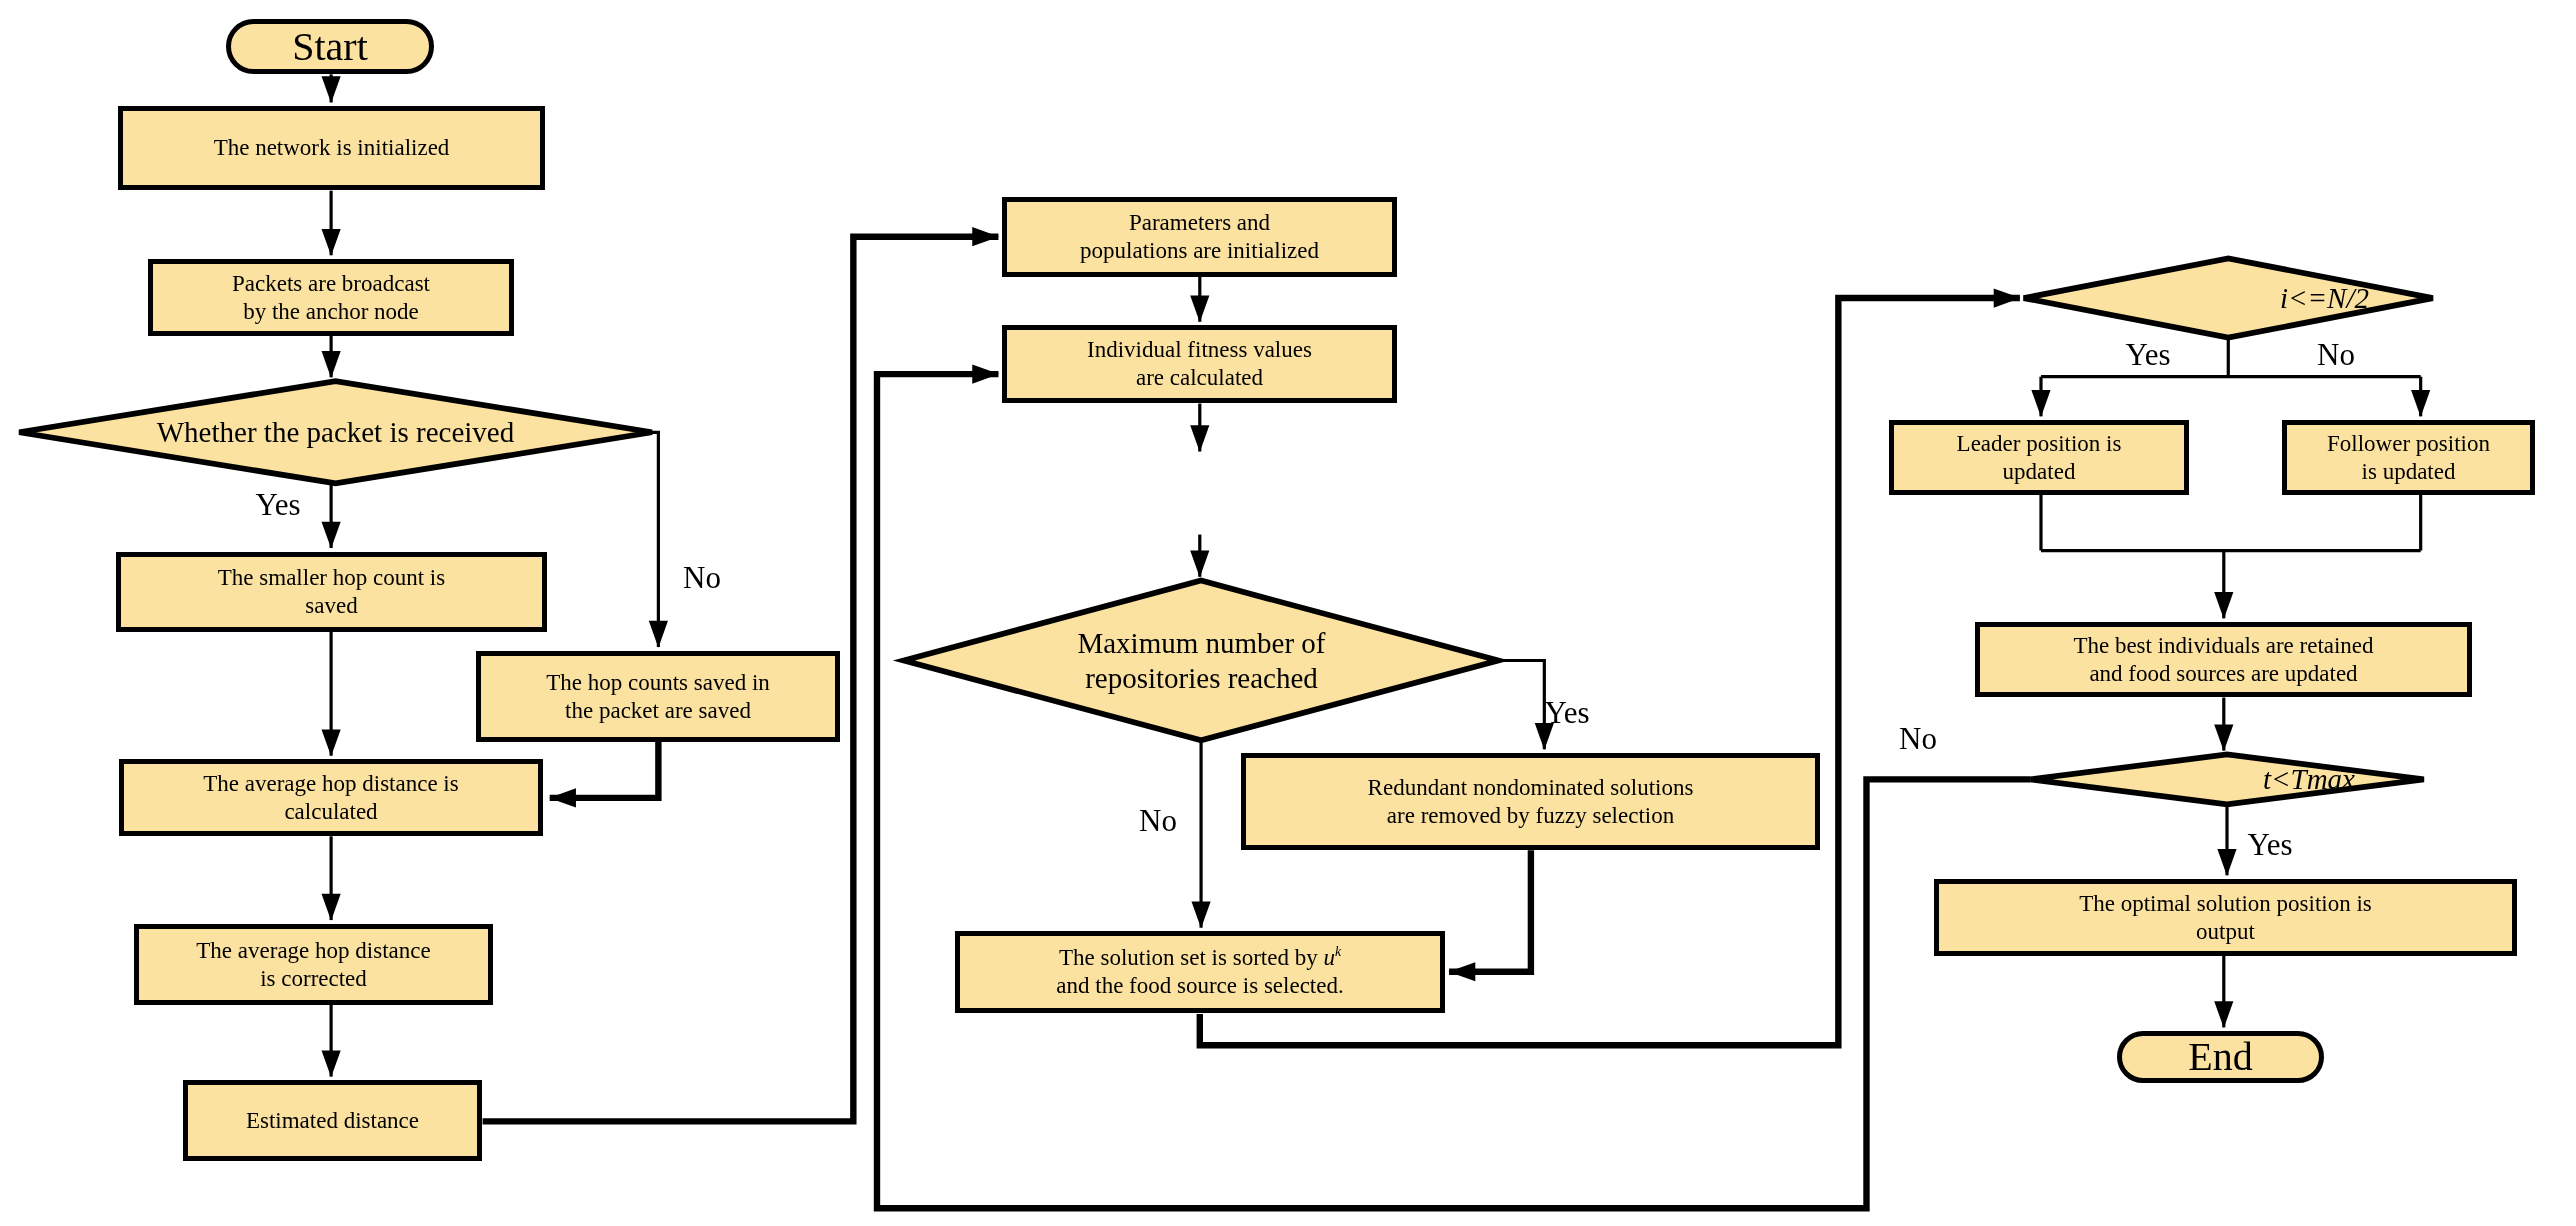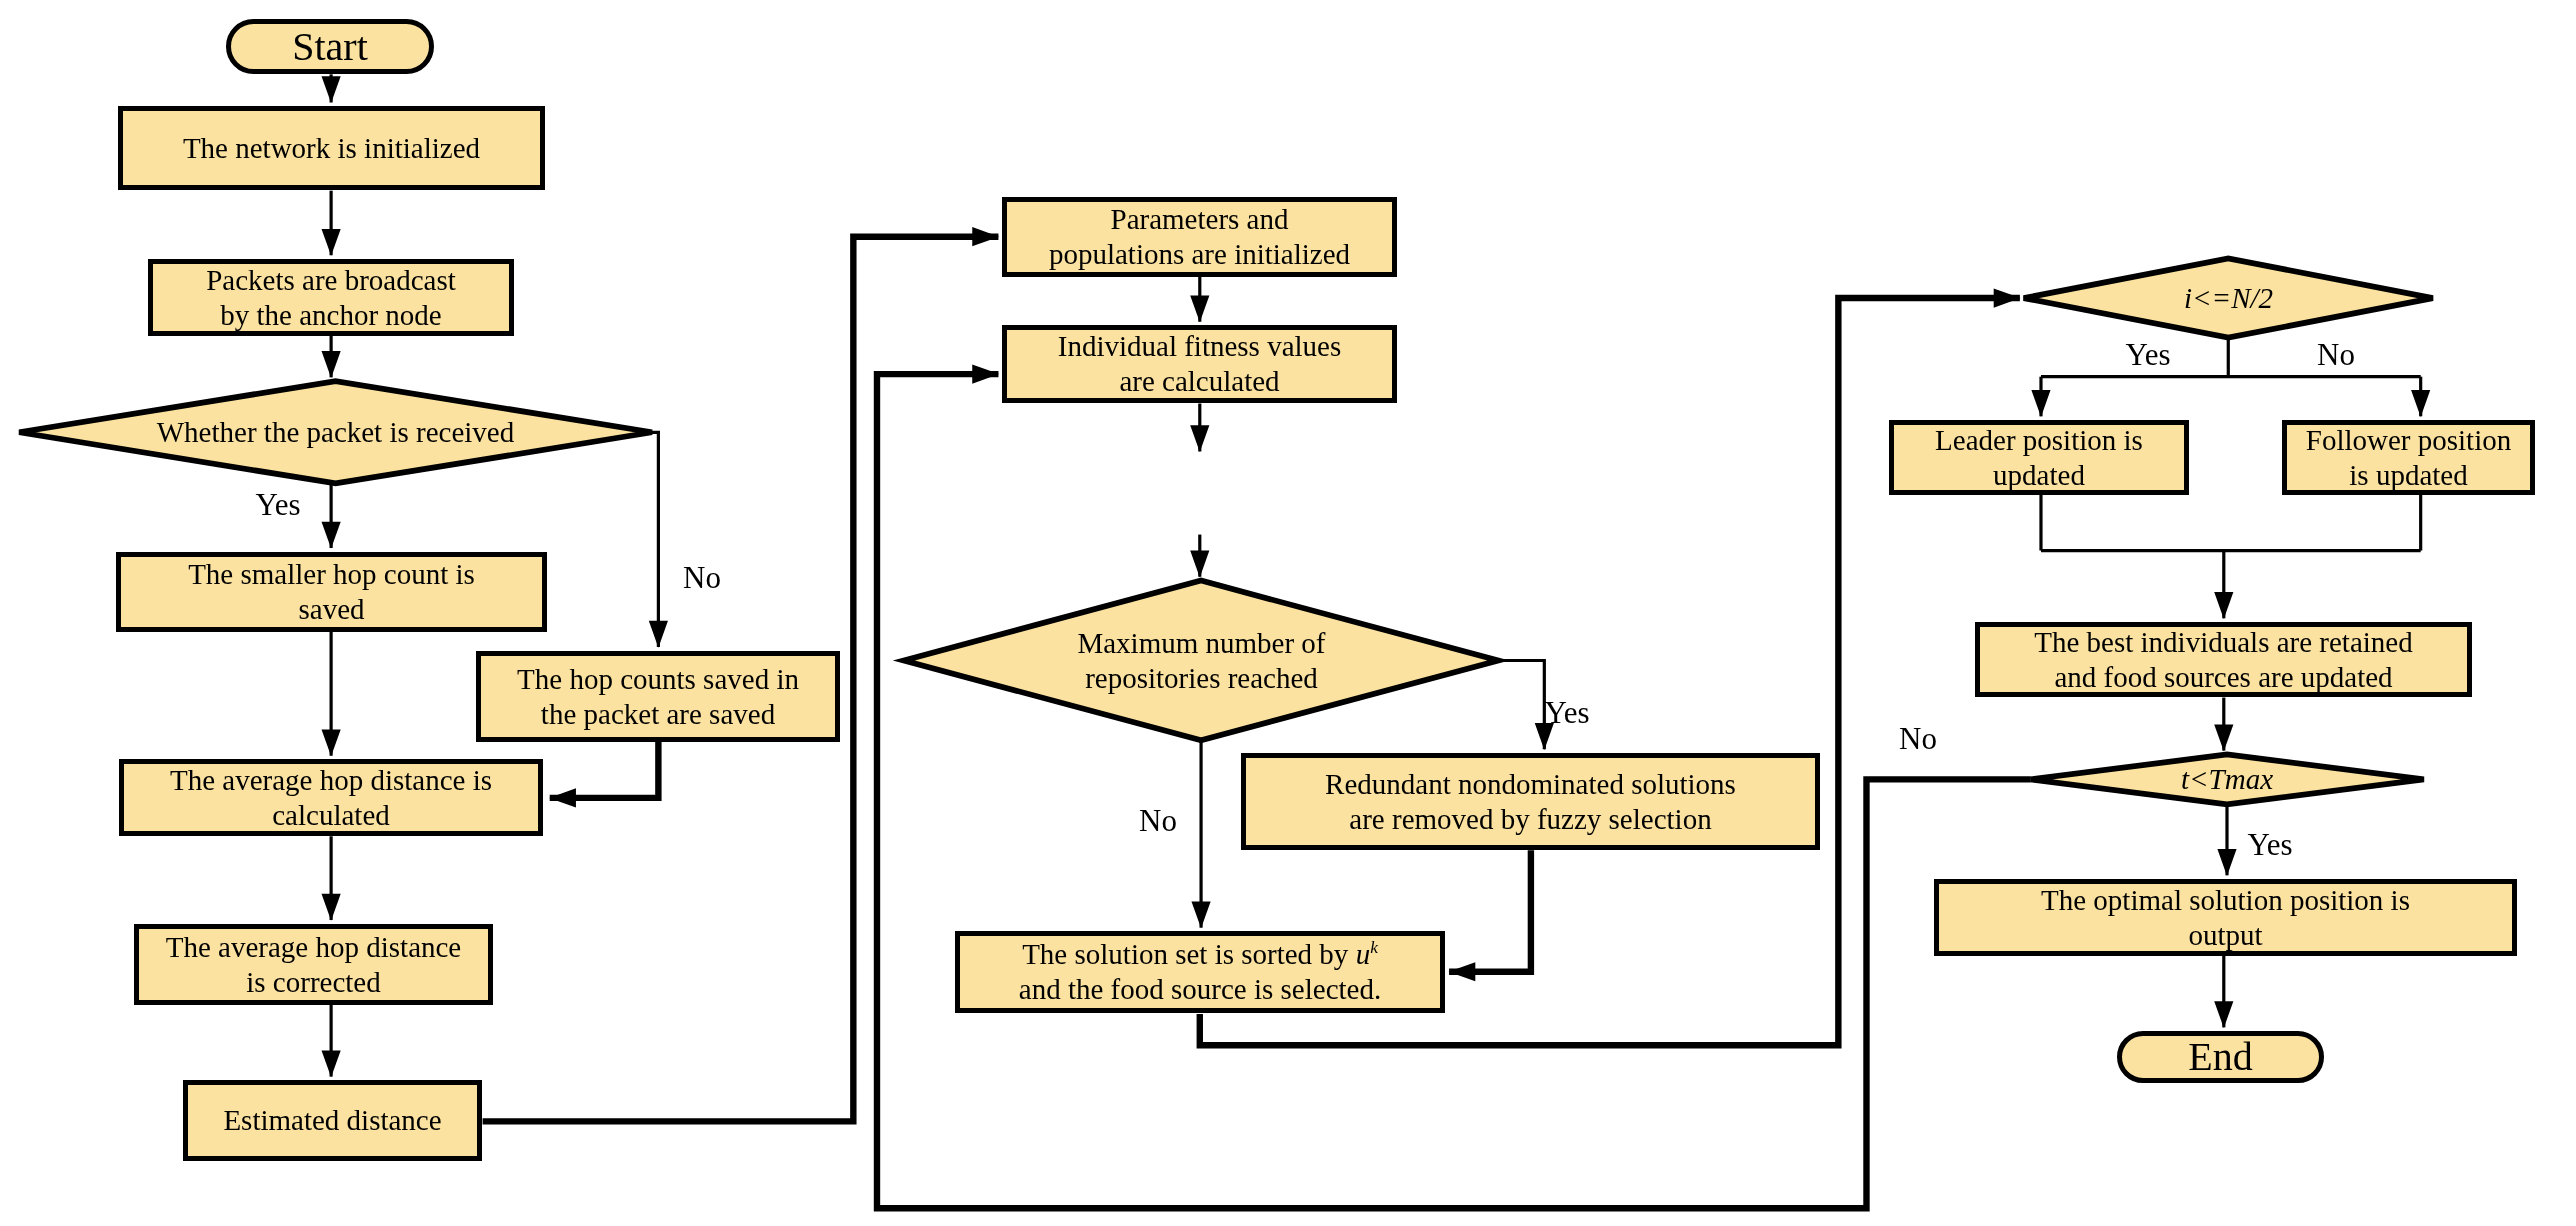--- a/index.html
+++ b/index.html
@@ -4,28 +4,28 @@
 <style>
   html,body{margin:0;padding:0;background:#fff;}
   .canvas{position:relative;width:2576px;height:1227px;background:var(--bg,#ffffff);
           font-family:"Liberation Serif","DejaVu Serif",serif;color:#000;overflow:hidden;}
   svg.layer{position:absolute;left:0;top:0;}
   .edge{fill:none;stroke:var(--line,#000);stroke-width:5px;}
   .edge.thick{stroke-width:10px;}
   .dmd{fill:var(--node-fill,#FBE2A0);stroke:var(--node-border,#000);stroke-width:9px;}
   .node{position:absolute;box-sizing:border-box;display:flex;flex-direction:column;
         justify-content:center;align-items:center;text-align:center;
-        font-size:29px;line-height:1.2;background:var(--node-fill,#FBE2A0);
+        font-size:23px;line-height:1.2;background:var(--node-fill,#FBE2A0);
         border:5.1px solid var(--node-border,#000);}
   .pill{border-radius:45px;font-size:40px;}
   .dtext{position:absolute;box-sizing:border-box;display:flex;flex-direction:column;
          justify-content:center;align-items:center;text-align:center;
          font-size:29px;line-height:1.2;}
   .blabel{position:absolute;transform:translate(-50%,-50%);font-size:31px;white-space:nowrap;}
-  .ital{font-style:italic;}
+  .ital{font-style:italic;align-items:flex-end;}
   sup{font-size:60%;}
 </style>
 </head>
 <body>
 
 <div class="canvas">
 
   <svg class="layer" width="2576" height="1227" viewBox="0 0 4030 1919">
     <defs>
       <marker id="ah" markerUnits="userSpaceOnUse" markerWidth="46" markerHeight="34" refX="42" refY="16" orient="auto">

